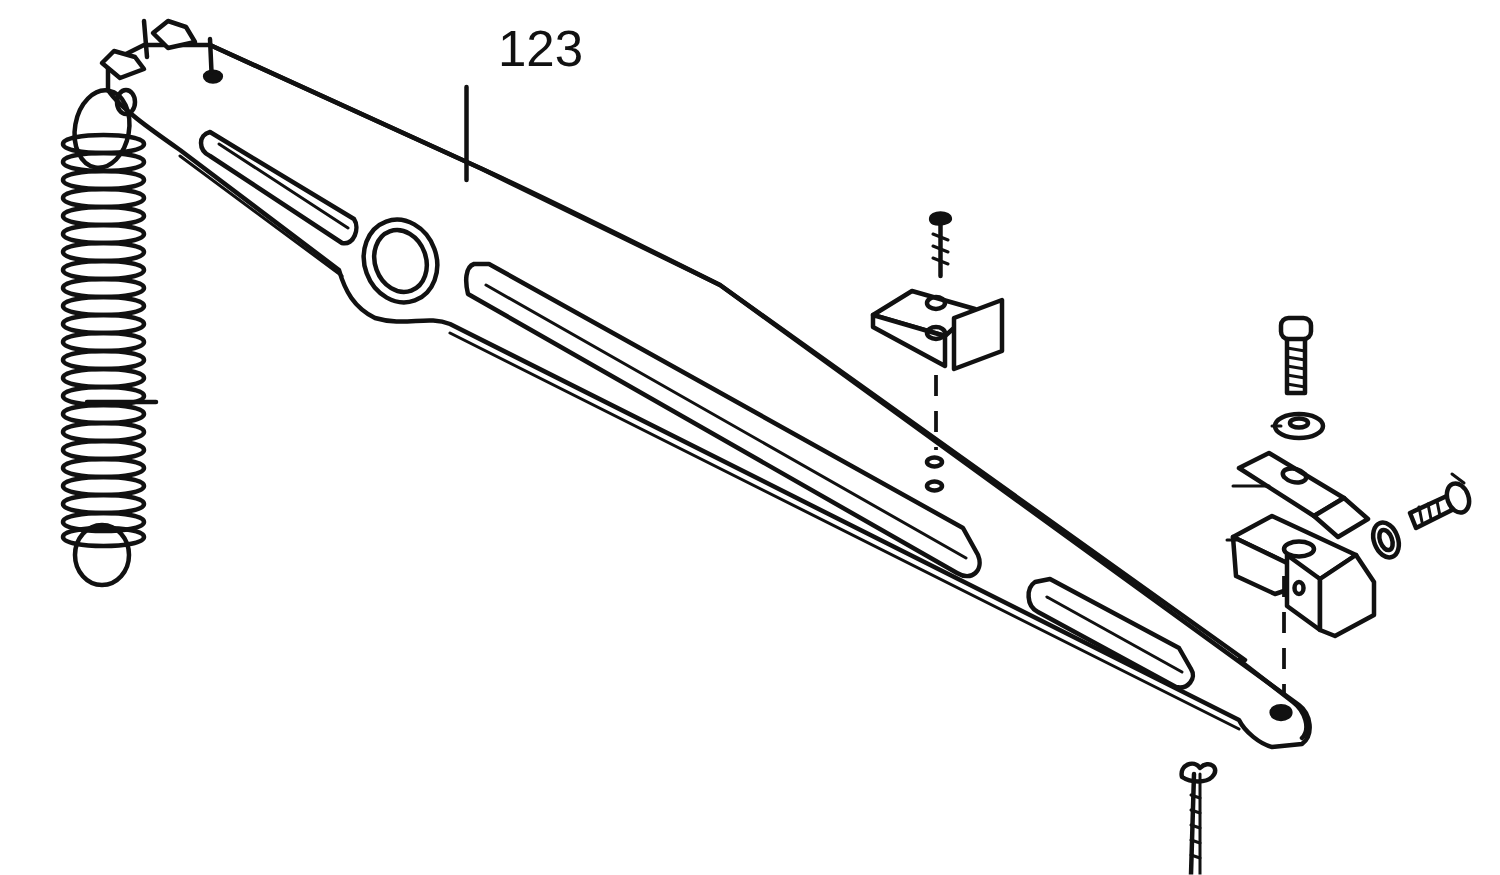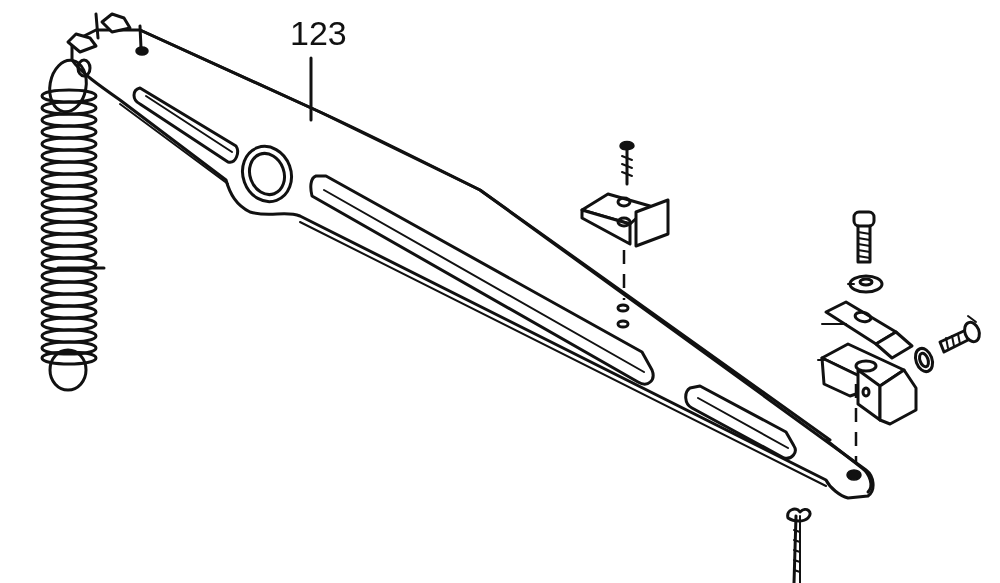--- a/index.html
+++ b/index.html
@@ -1,18 +1,18 @@
 <!DOCTYPE html>
 <html><head>
 <meta charset="utf-8">
 <style>
   html, body { margin:0; padding:0; background:#ffffff; }
   body { width:1000px; height:583px; overflow:hidden; position:relative; font-family:"Liberation Sans", sans-serif; }
   #diagram { position:absolute; left:0; top:0; width:1000px; height:583px; }
-  .callout-label { position:absolute; font-family:"Liberation Sans", sans-serif; font-size:34px; color:#111; letter-spacing:0px; }
+  .callout-label { position:absolute; font-family:"Liberation Sans", sans-serif; font-size:34px; color:#111; letter-spacing:0px;margin-left:42px; }
   svg .ln { fill:none; stroke:#111; stroke-width:3; stroke-linejoin:round; stroke-linecap:round; }
   svg .thin { fill:none; stroke:#111; stroke-width:2; stroke-linejoin:round; stroke-linecap:round; }
   svg .wf { fill:#fff; stroke:#111; stroke-width:3; stroke-linejoin:round; }
   svg .blk { fill:#111; stroke:#111; stroke-width:1.5; }
   svg .dash { fill:none; stroke:#111; stroke-width:2.5; stroke-dasharray:14 10; }
 </style>
 </head>
 <body>
 
 <div id="diagram">

